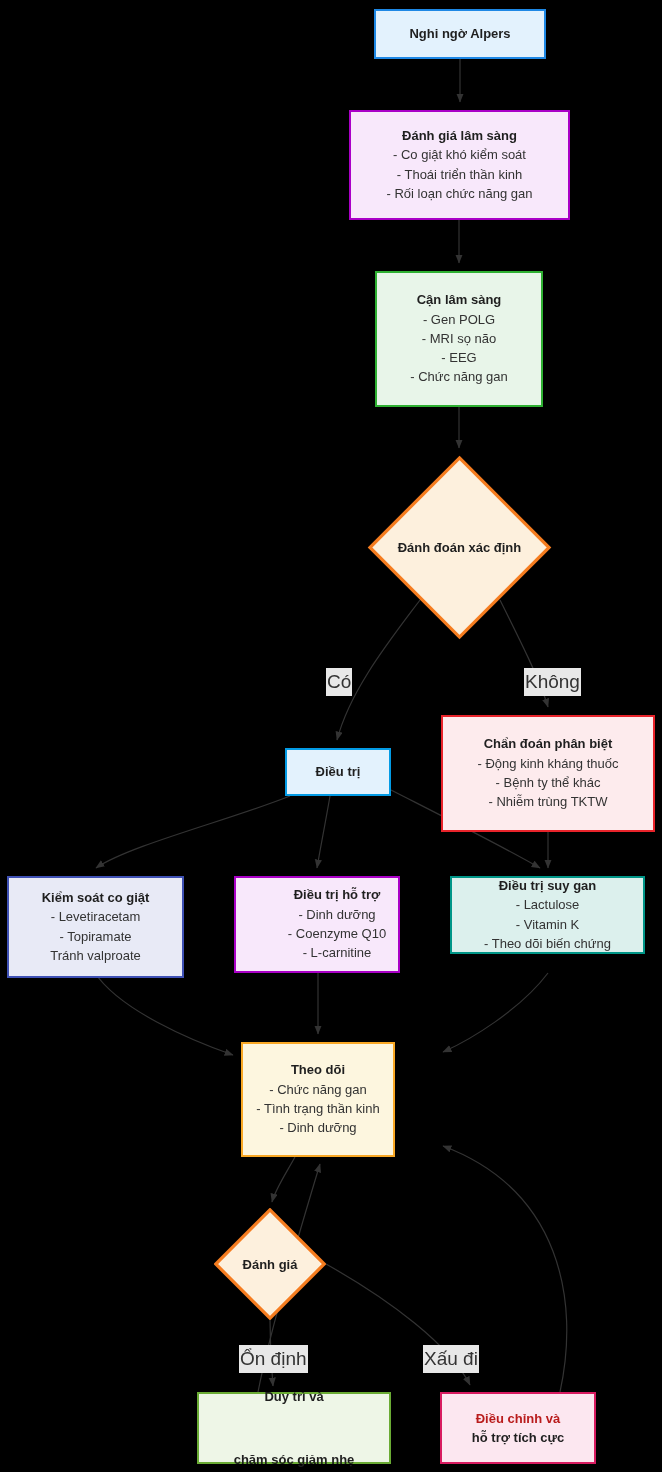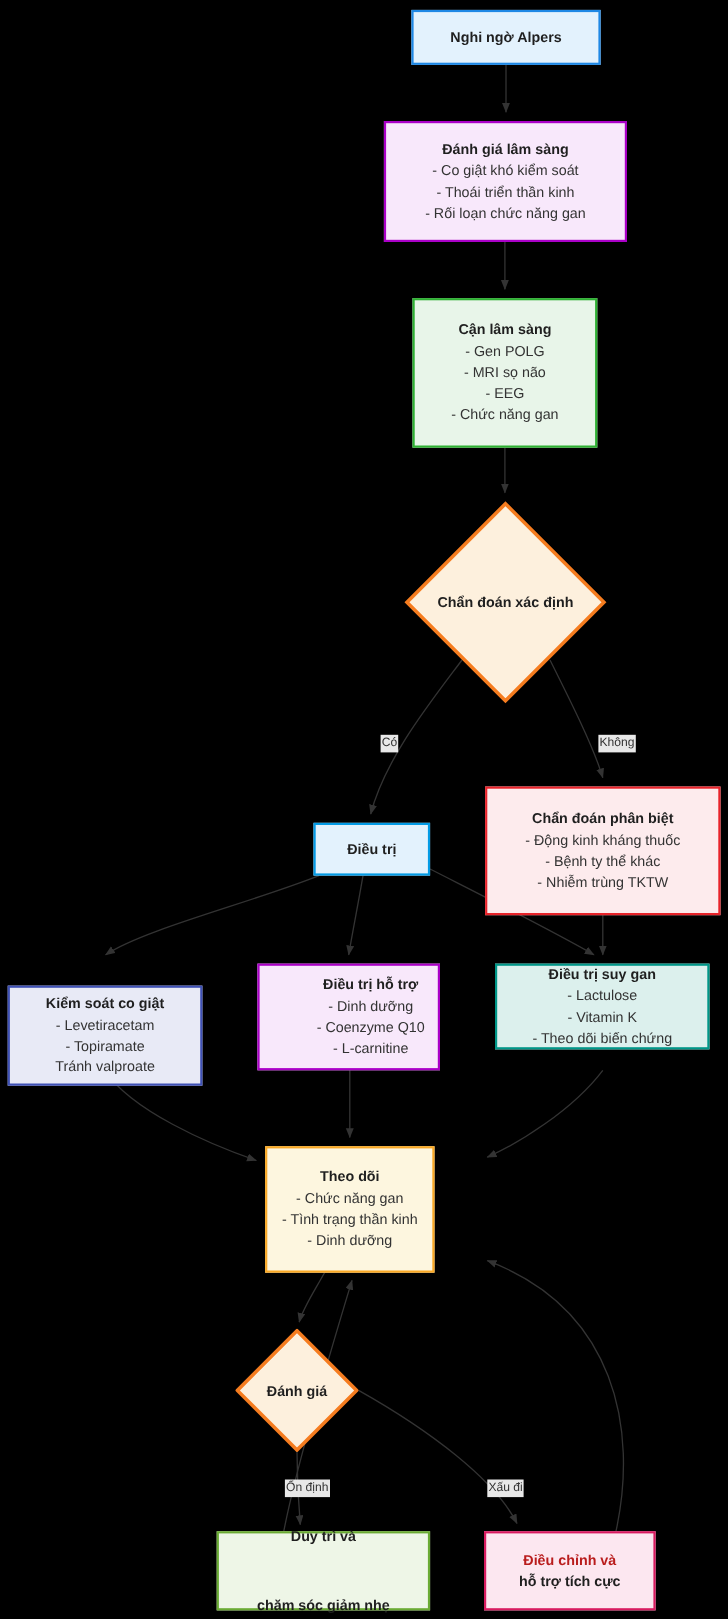--- a/index.html
+++ b/index.html
@@ -8,22 +8,22 @@
   svg.edges{position:absolute;left:0;top:0;width:662px;height:1472px;}
   .edge{fill:none;stroke:#333333;stroke-width:1.2;}
   .node{position:absolute;box-sizing:border-box;display:flex;flex-direction:column;
         align-items:center;justify-content:center;text-align:center;}
   .node .ttl{font-weight:bold;font-size:13px;color:#1f1f1f;line-height:1.42;}
   .node .ln{font-size:13px;color:#333333;line-height:1.48;}
   .diamond{position:absolute;display:flex;align-items:center;justify-content:center;}
   .diamond .dlbl{position:relative;z-index:2;font-weight:bold;font-size:13px;color:#1f1f1f;
                   white-space:nowrap;}
   .dshape{position:absolute;left:0;top:0;width:100%;height:100%;}
-  .elabel{position:absolute;background:#e8e8e8;color:#333;font-size:11px;
-          padding:0 1px;white-space:nowrap;line-height:1.45;margin-left:20px;}
+  .elabel{position:absolute;background:#e8e8e8;color:#333;font-size:19px;
+          padding:0 1px;white-space:nowrap;line-height:1.45;}
 </style>
 </head>
 <body>
 
 <div id="stage">
 
   <svg class="edges" viewBox="0 0 662 1472" xmlns="http://www.w3.org/2000/svg">
     <defs>
       <marker id="arrow" markerWidth="9" markerHeight="9" refX="7" refY="3" orient="auto" markerUnits="strokeWidth">
         <path d="M0,0 L0,6 L7.5,3 z" fill="#333333"></path>
@@ -64,32 +64,32 @@
         <div class="ttl">Cận lâm sàng</div>
         <div class="ln">- Gen POLG</div>
         <div class="ln">- MRI sọ não</div>
         <div class="ln">- EEG</div>
         <div class="ln">- Chức năng gan</div>
       </div>
       <div class="diamond" style="left: 367px; top: 455px; width: 185px; height: 185px;">
         <svg class="dshape" viewBox="0 0 100 100" preserveAspectRatio="none">
           <polygon points="50,1.6 98.4,50 50,98.4 1.6,50" fill="#fdf0dd" stroke="#f57c1f" stroke-width="3.2" vector-effect="non-scaling-stroke"></polygon>
         </svg>
-        <span class="dlbl">Chẩn đoán xác định</span>
+        <span class="dlbl">Đánh đoán xác định</span>
       </div>
       <div class="node" style="left: 285px; top: 748px; width: 106px; height: 48px; background: rgb(227, 242, 253); border: 2.5px solid rgb(3, 155, 229);">
         <div class="ttl">Điều trị</div>
       </div>
       <div class="node" style="left: 441px; top: 715px; width: 214px; height: 117px; background: rgb(253, 235, 237); border: 2.5px solid rgb(232, 35, 42);">
         <div class="ttl">Chẩn đoán phân biệt</div>
         <div class="ln">- Động kinh kháng thuốc</div>
         <div class="ln">- Bệnh ty thể khác</div>
         <div class="ln">- Nhiễm trùng TKTW</div>
       </div>
-      <div class="node" style="left: 7px; top: 876px; width: 177px; height: 91px; background: rgb(232, 234, 246); border: 2.5px solid rgb(63, 81, 181); margin-top: 20px;">
+      <div class="node" style="left: 7px; top: 876px; width: 177px; height: 102px; background: rgb(232, 234, 246); border: 2.5px solid rgb(63, 81, 181);">
         <div class="ttl">Kiểm soát co giật</div>
         <div class="ln">- Levetiracetam</div>
         <div class="ln">- Topiramate</div>
         <div class="ln">Tránh valproate</div>
       </div>
       <div class="node" style="left: 234px; top: 876px; width: 166px; height: 97px; background: rgb(248, 232, 251); border: 2.5px solid rgb(170, 0, 199); padding-left: 40px;">
         <div class="ttl">Điều trị hỗ trợ</div>
         <div class="ln">- Dinh dưỡng</div>
         <div class="ln">- Coenzyme Q10</div>
         <div class="ln">- L-carnitine</div>

